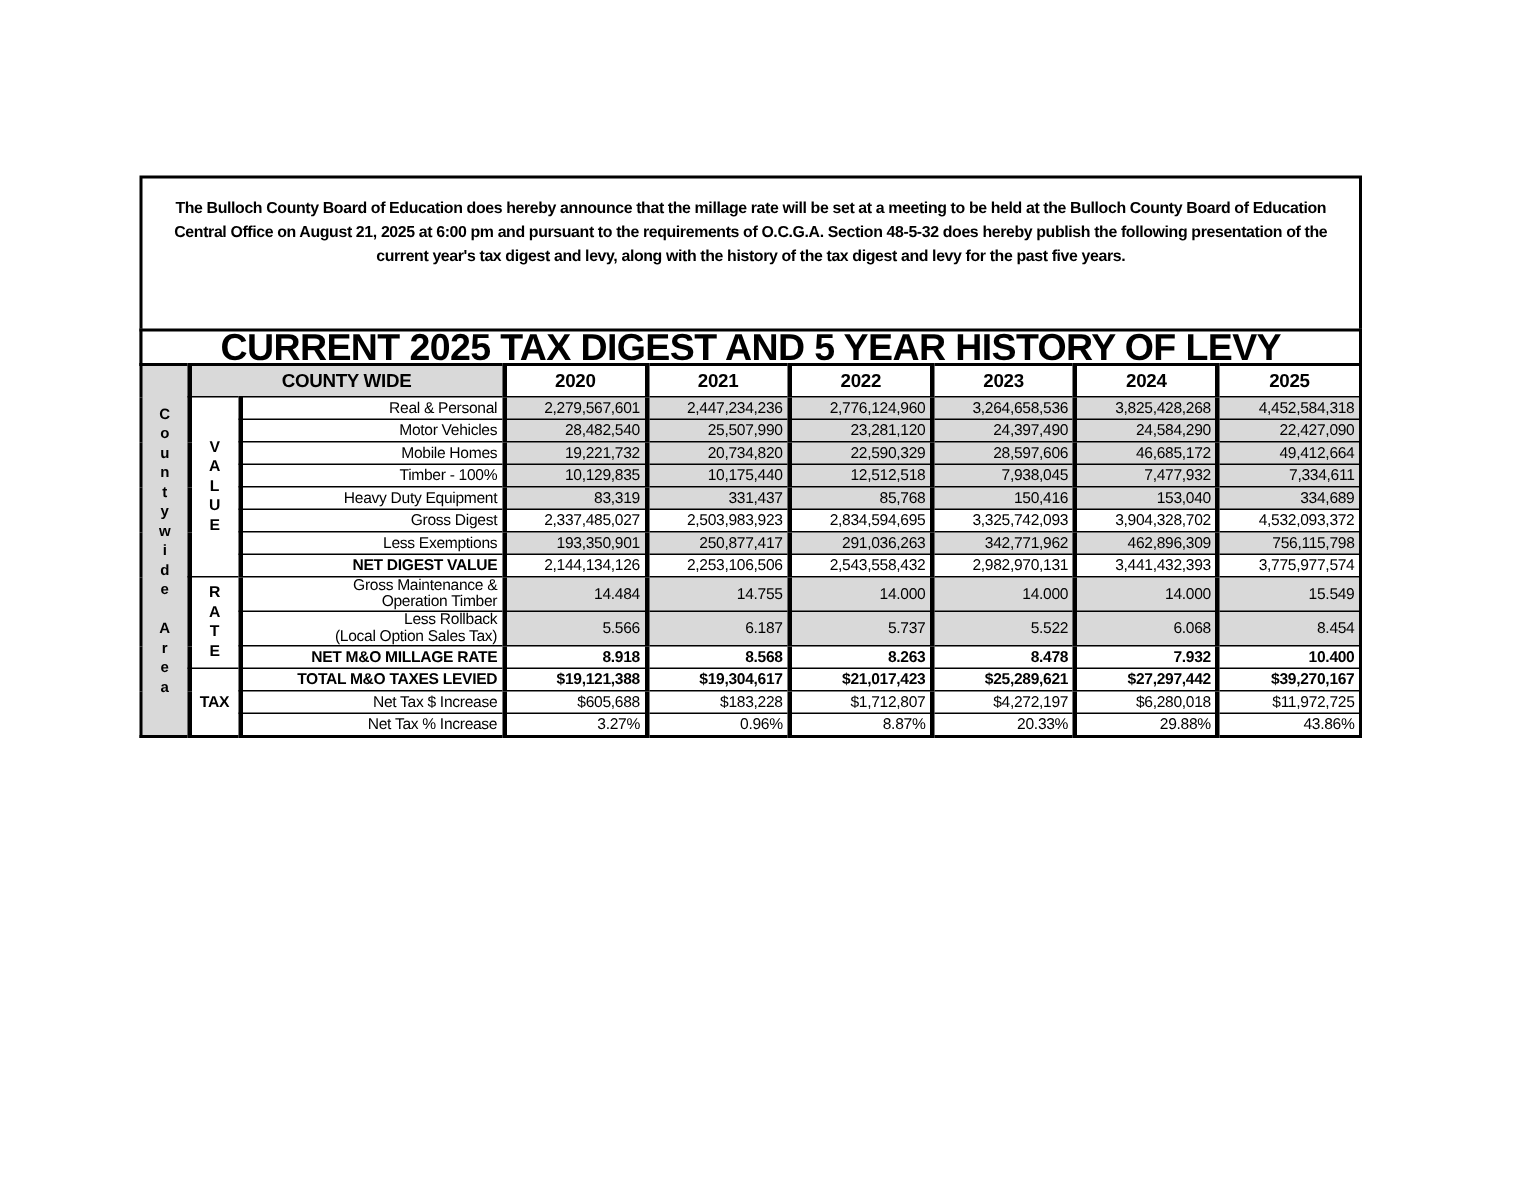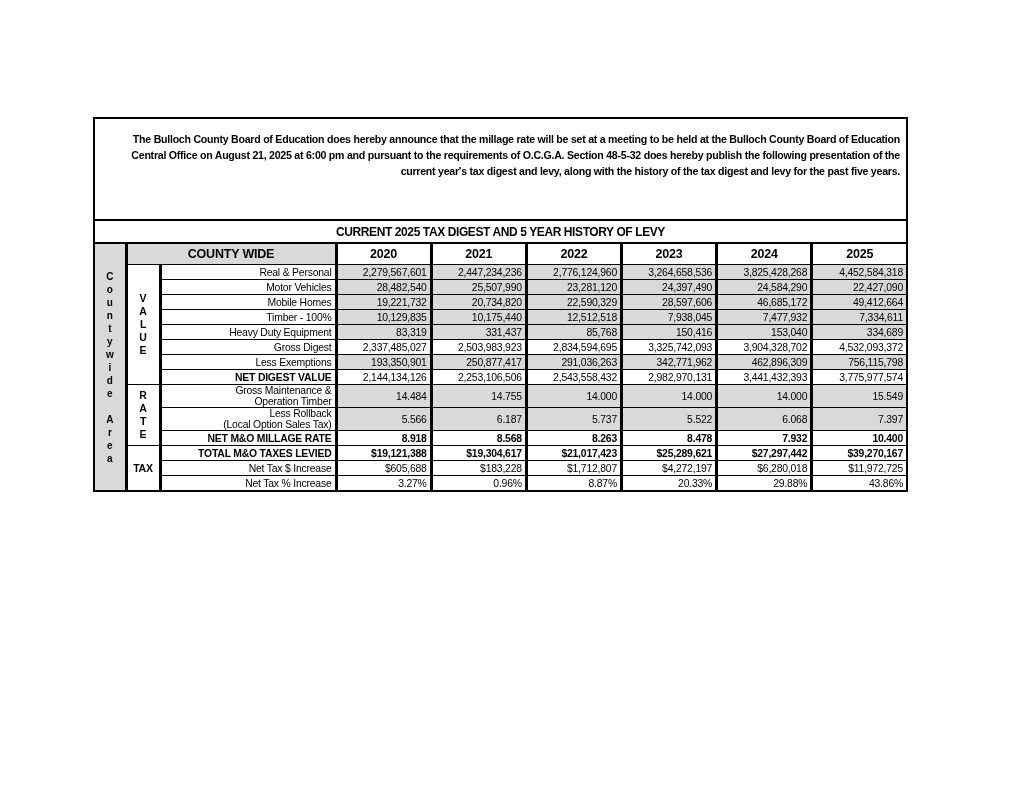--- a/index.html
+++ b/index.html
@@ -7,27 +7,27 @@
   .notice-box {
     position: absolute; left: 93px; top: 117px; width: 815px; height: 125px;
     border: 2px solid #000; box-sizing: border-box; background: #fff;
   }
   .notice-title {
     height: 24px; background: #d9d9d9; border-bottom: 2px solid #000;
     text-align: center; font-weight: bold; font-size: 17px; line-height: 24px;
     letter-spacing: -0.3px;
   }
   .notice-text {
-    text-align: right; font-size: 10.6px; font-weight: bold; line-height: 16px;
+    text-align: center; font-size: 10.6px; font-weight: bold; line-height: 16px;
     padding: 12px 6px 0 6px; letter-spacing: -0.25px;
   }
   .heading-box {
     position: absolute; left: 93px; top: 219px; width: 815px; height: 25px;
     border: 2px solid #000; border-bottom: none; box-sizing: border-box;
-    text-align: center; font-weight: bold; font-size: 12px; line-height: 23px; letter-spacing: -0.4px;
+    text-align: center; font-weight: bold; font-size: 25px; line-height: 23px; letter-spacing: -0.4px;
     background: #fff;
   }
   table.levy {
     position: absolute; left: 93px; top: 242px; width: 815px;
     border-collapse: collapse; table-layout: fixed;
     border: 2px solid #000;
     font-size: 10.4px;
   }
   table.levy td, table.levy th {
     border: 1.5px solid #000; padding: 0 3px; height: 14px; line-height: 13px;
@@ -169,21 +169,21 @@
       <td class="val g">14.000</td>
       <td class="val g">15.549</td>
     </tr>
     <tr class="tall">
       <td class="lbl"><span>Less Rollback</span><br><span>(Local Option Sales Tax)</span></td>
       <td class="val g">5.566</td>
       <td class="val g">6.187</td>
       <td class="val g">5.737</td>
       <td class="val g">5.522</td>
       <td class="val g">6.068</td>
-      <td class="val g">7.397</td>
+      <td class="val g">8.454</td>
     </tr>
     <tr>
       <td class="lbl b">NET M&amp;O MILLAGE RATE</td>
       <td class="val w b">8.918</td>
       <td class="val w b">8.568</td>
       <td class="val w b">8.263</td>
       <td class="val w b">8.478</td>
       <td class="val w b">7.932</td>
       <td class="val w b">10.400</td>
     </tr>

